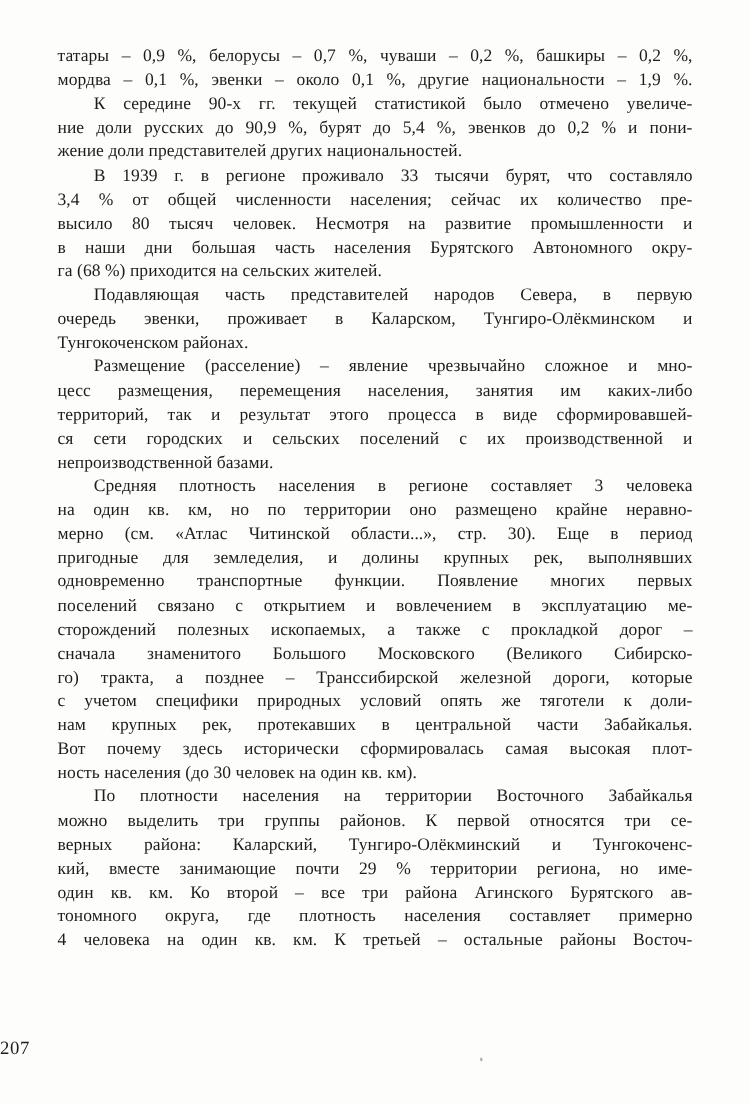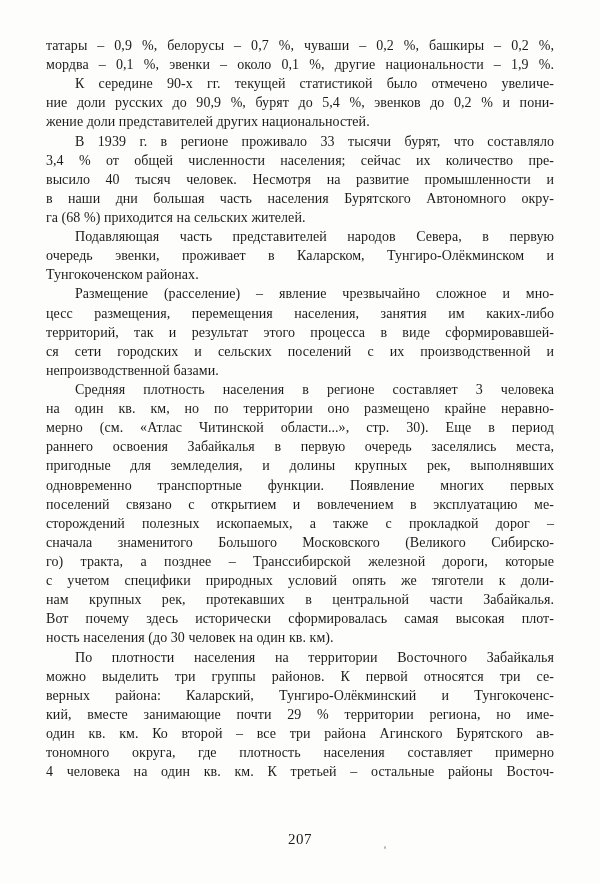--- a/index.html
+++ b/index.html
@@ -42,21 +42,20 @@
     text-indent: 29px;
   }
   .b {
     font-weight: normal;
   }
   .page-number {
     position: absolute;
     left: 0;
     right: 0;
     top: 831px;
-    text-align: center;
     font-size: 15px;
     letter-spacing: 0.5px;
   }
   .speck {
     position: absolute;
     left: 384px;
     top: 846px;
     width: 2px;
     height: 3px;
     background: #8a8a8a;
@@ -69,37 +68,36 @@
 
 <div class="page">
   <div class="text-block">
     <div class="line">татары – 0,9 %, белорусы – 0,7 %, чуваши – 0,2 %, башкиры – 0,2 %,</div>
     <div class="line">мордва – 0,1 %, эвенки – около 0,1 %, другие национальности – 1,9 %.</div>
     <div class="line ind">К середине 90-х гг. текущей статистикой было отмечено увеличе-</div>
     <div class="line">ние доли русских до 90,9 %, бурят до 5,4 %, эвенков до 0,2 % и пони-</div>
     <div class="line end">жение доли представителей других национальностей.</div>
     <div class="line ind">В 1939 г. в регионе проживало 33 тысячи бурят, что составляло</div>
     <div class="line">3,4 % от общей численности населения; сейчас их количество пре-</div>
-    <div class="line">высило 40 тысяч человек. Несмотря на развитие промышленности и</div>
+    <div class="line">высило 80 тысяч человек. Несмотря на развитие промышленности и</div>
     <div class="line">в наши дни большая часть населения Бурятского Автономного окру-</div>
     <div class="line end">га (68 %) приходится на сельских жителей.</div>
     <div class="line ind">Подавляющая часть представителей народов Севера, в первую</div>
     <div class="line">очередь эвенки, проживает в Каларском, Тунгиро-Олёкминском и</div>
     <div class="line end">Тунгокоченском районах.</div>
     <div class="line ind">
       <span class="b">Размещение</span><span> (расселение) – явление чрезвычайно сложное и мно-</span>
     </div>
     <div class="line">цесс размещения, перемещения населения, занятия им каких-либо</div>
     <div class="line">территорий, так и результат этого процесса в виде сформировавшей-</div>
     <div class="line">ся сети городских и сельских поселений с их производственной и</div>
     <div class="line end">непроизводственной базами.</div>
     <div class="line ind">Средняя плотность населения в регионе составляет 3 человека</div>
     <div class="line">на один кв. км, но по территории оно размещено крайне неравно-</div>
     <div class="line">мерно (см. «Атлас Читинской области...», стр. 30). Еще в период</div>
-    <div class="line">раннего освоения Забайкалья в первую очередь заселялись места,</div>
     <div class="line">пригодные для земледелия, и долины крупных рек, выполнявших</div>
     <div class="line">одновременно транспортные функции. Появление многих первых</div>
     <div class="line">поселений связано с открытием и вовлечением в эксплуатацию ме-</div>
     <div class="line">сторождений полезных ископаемых, а также с прокладкой дорог –</div>
     <div class="line">сначала знаменитого Большого Московского (Великого Сибирско-</div>
     <div class="line">го) тракта, а позднее – Транссибирской железной дороги, которые</div>
     <div class="line">с учетом специфики природных условий опять же тяготели к доли-</div>
     <div class="line">нам крупных рек, протекавших в центральной части Забайкалья.</div>
     <div class="line">Вот почему здесь исторически сформировалась самая высокая плот-</div>
     <div class="line end">ность населения (до 30 человек на один кв. км).</div>

